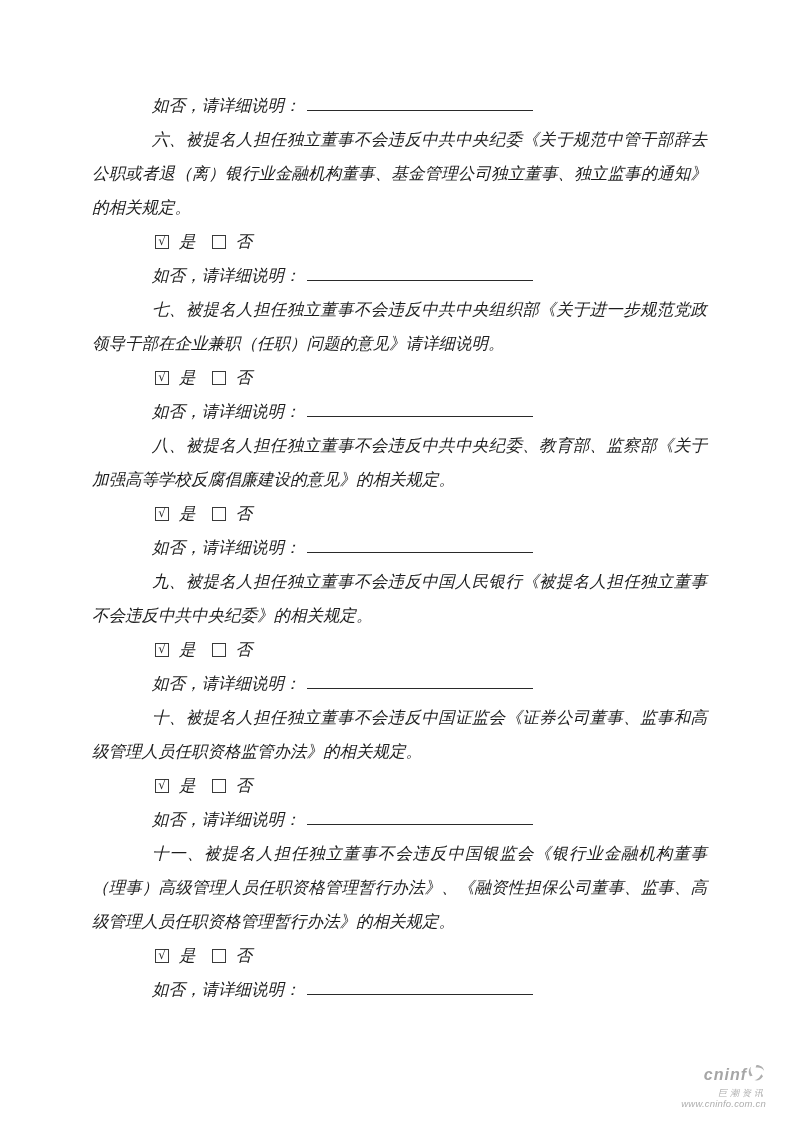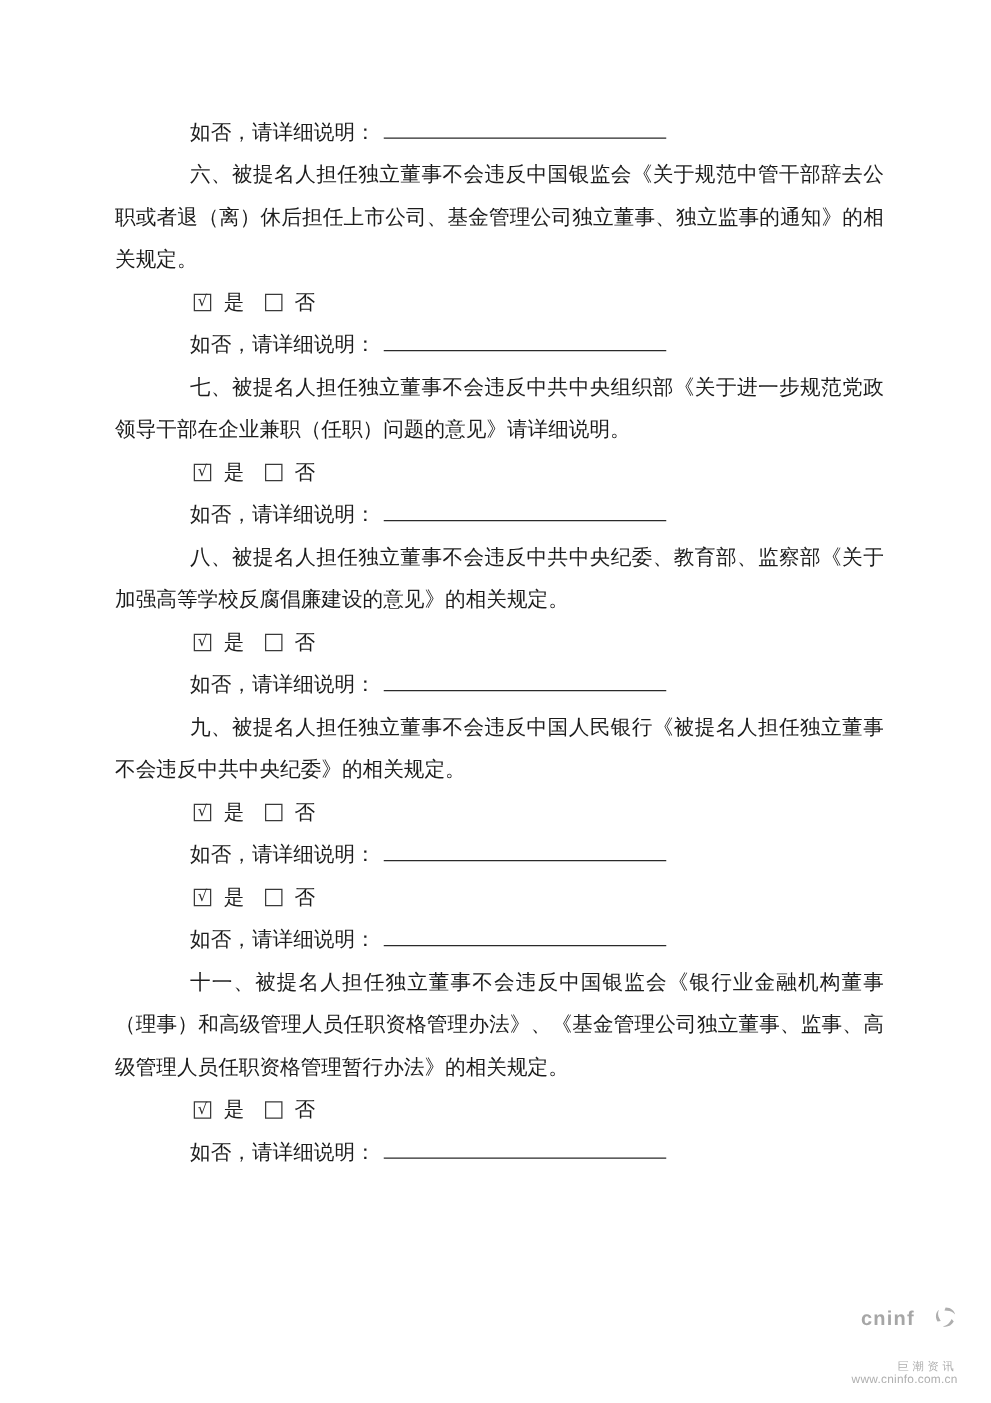--- a/index.html
+++ b/index.html
@@ -4,20 +4,21 @@
 <style>
   html, body { margin: 0; padding: 0; background: #ffffff; }
   .page {
     position: relative;
     width: 778px;
     height: 1122px;
     background: #ffffff;
     overflow: hidden;
     font-family: "Liberation Serif", "DejaVu Serif", serif;
     color: #1c1c1c;
+    font-style: italic;
   }
   .content {
     position: absolute;
     left: 92px;
     top: 89px;
     width: 615px;
     font-size: 16.5px;
     line-height: 34px;
     text-align: justify;
   }
@@ -61,35 +62,35 @@
     bottom: 12px;
     text-align: right;
     color: #aeaeae;
     font-family: "Liberation Sans", "DejaVu Sans", sans-serif;
     line-height: 1.15;
   }
   .logo-top {
     display: flex;
     align-items: center;
     justify-content: flex-end;
-    gap: 15px;
+    gap: 0;
   }
   .logo-brand { font-size: 16px; font-weight: bold; letter-spacing: 1px; color: #a6a6a6; }
-  .logo-name { font-size: 9px; letter-spacing: 3px; margin-top: 19px; }
+  .logo-name { font-size: 9px; letter-spacing: 3px; margin-top: 1px; }
   .logo-url { font-size: 9.5px; letter-spacing: 0.2px; margin-top: 1px; text-align: right; }
 </style>
 </head>
 <body>
 
 <div class="page">
   <div class="content">
 
     <p class="prompt-line"><span>如否，请详细说明：</span><span class="blank"></span></p>
 
-    <p>六、被提名人担任独立董事不会违反中国银监会《关于规范中管干部辞去公职或者退（离）休后担任上市公司、基金管理公司独立董事、独立监事的通知》的相关规定。</p>
+    <p>六、被提名人担任独立董事不会违反中共中央纪委《关于规范中管干部辞去公职或者退（离）银行业金融机构董事、基金管理公司独立董事、独立监事的通知》的相关规定。</p>
     <div class="checkrow">
       <span class="cb">
           <span class="mark">√</span>
         </span>
       <span class="cb-label">是</span>
       <span class="cb"></span>
       <span class="cb-label">否</span>
     </div>
     <p class="prompt-line"><span>如否，请详细说明：</span><span class="blank"></span></p>
 
@@ -119,31 +120,32 @@
     <div class="checkrow">
       <span class="cb">
           <span class="mark">√</span>
         </span>
       <span class="cb-label">是</span>
       <span class="cb"></span>
       <span class="cb-label">否</span>
     </div>
     <p class="prompt-line"><span>如否，请详细说明：</span><span class="blank"></span></p>
 
+    <p>十、被提名人担任独立董事不会违反中国证监会《证券公司董事、监事和高级管理人员任职资格监管办法》的相关规定。</p>
     <div class="checkrow">
       <span class="cb">
           <span class="mark">√</span>
         </span>
       <span class="cb-label">是</span>
       <span class="cb"></span>
       <span class="cb-label">否</span>
     </div>
     <p class="prompt-line"><span>如否，请详细说明：</span><span class="blank"></span></p>
 
-    <p>十一、被提名人担任独立董事不会违反中国银监会《银行业金融机构董事（理事）和高级管理人员任职资格管理办法》、《基金管理公司独立董事、监事、高级管理人员任职资格管理暂行办法》的相关规定。</p>
+    <p>十一、被提名人担任独立董事不会违反中国银监会《银行业金融机构董事（理事）高级管理人员任职资格管理暂行办法》、《融资性担保公司董事、监事、高级管理人员任职资格管理暂行办法》的相关规定。</p>
     <div class="checkrow">
       <span class="cb">
           <span class="mark">√</span>
         </span>
       <span class="cb-label">是</span>
       <span class="cb"></span>
       <span class="cb-label">否</span>
     </div>
     <p class="prompt-line"><span>如否，请详细说明：</span><span class="blank"></span></p>
 

